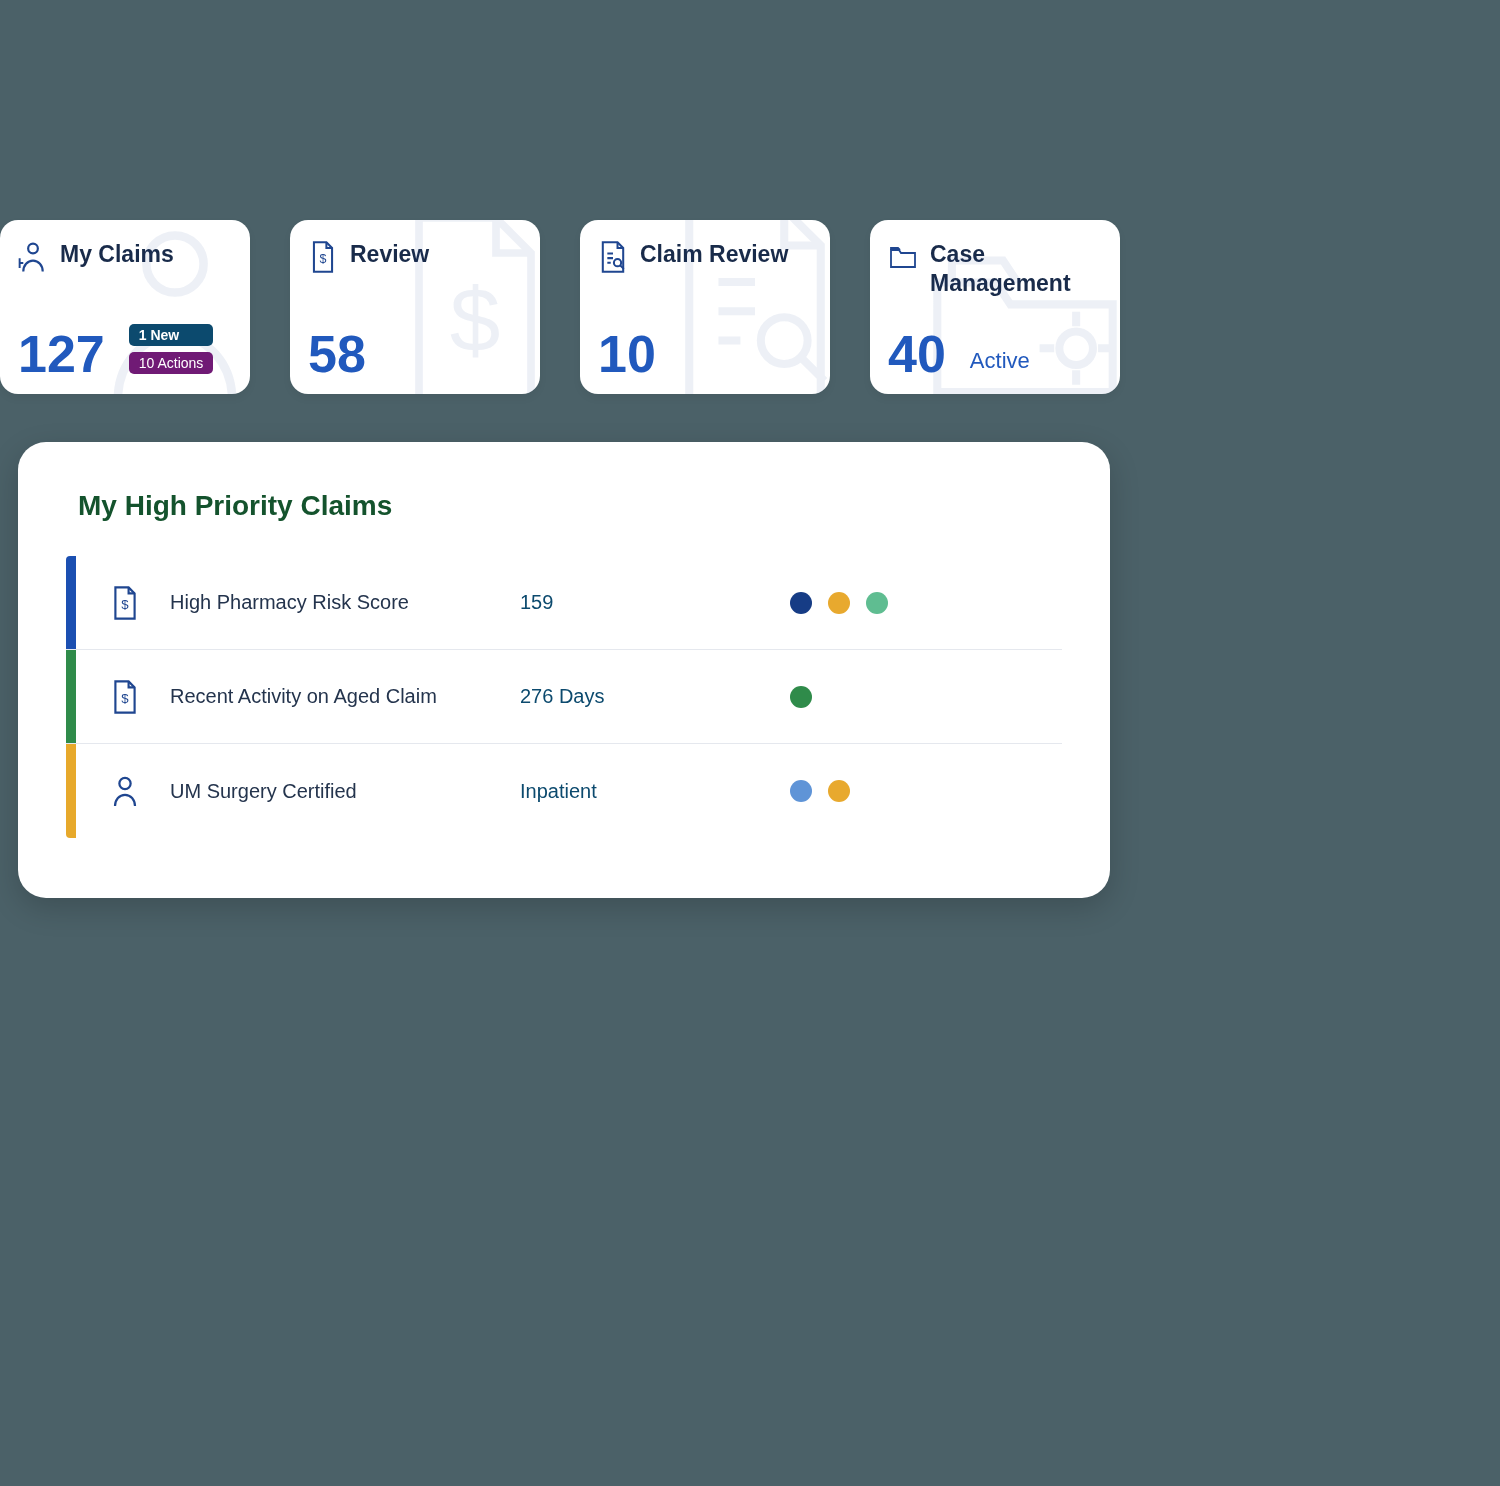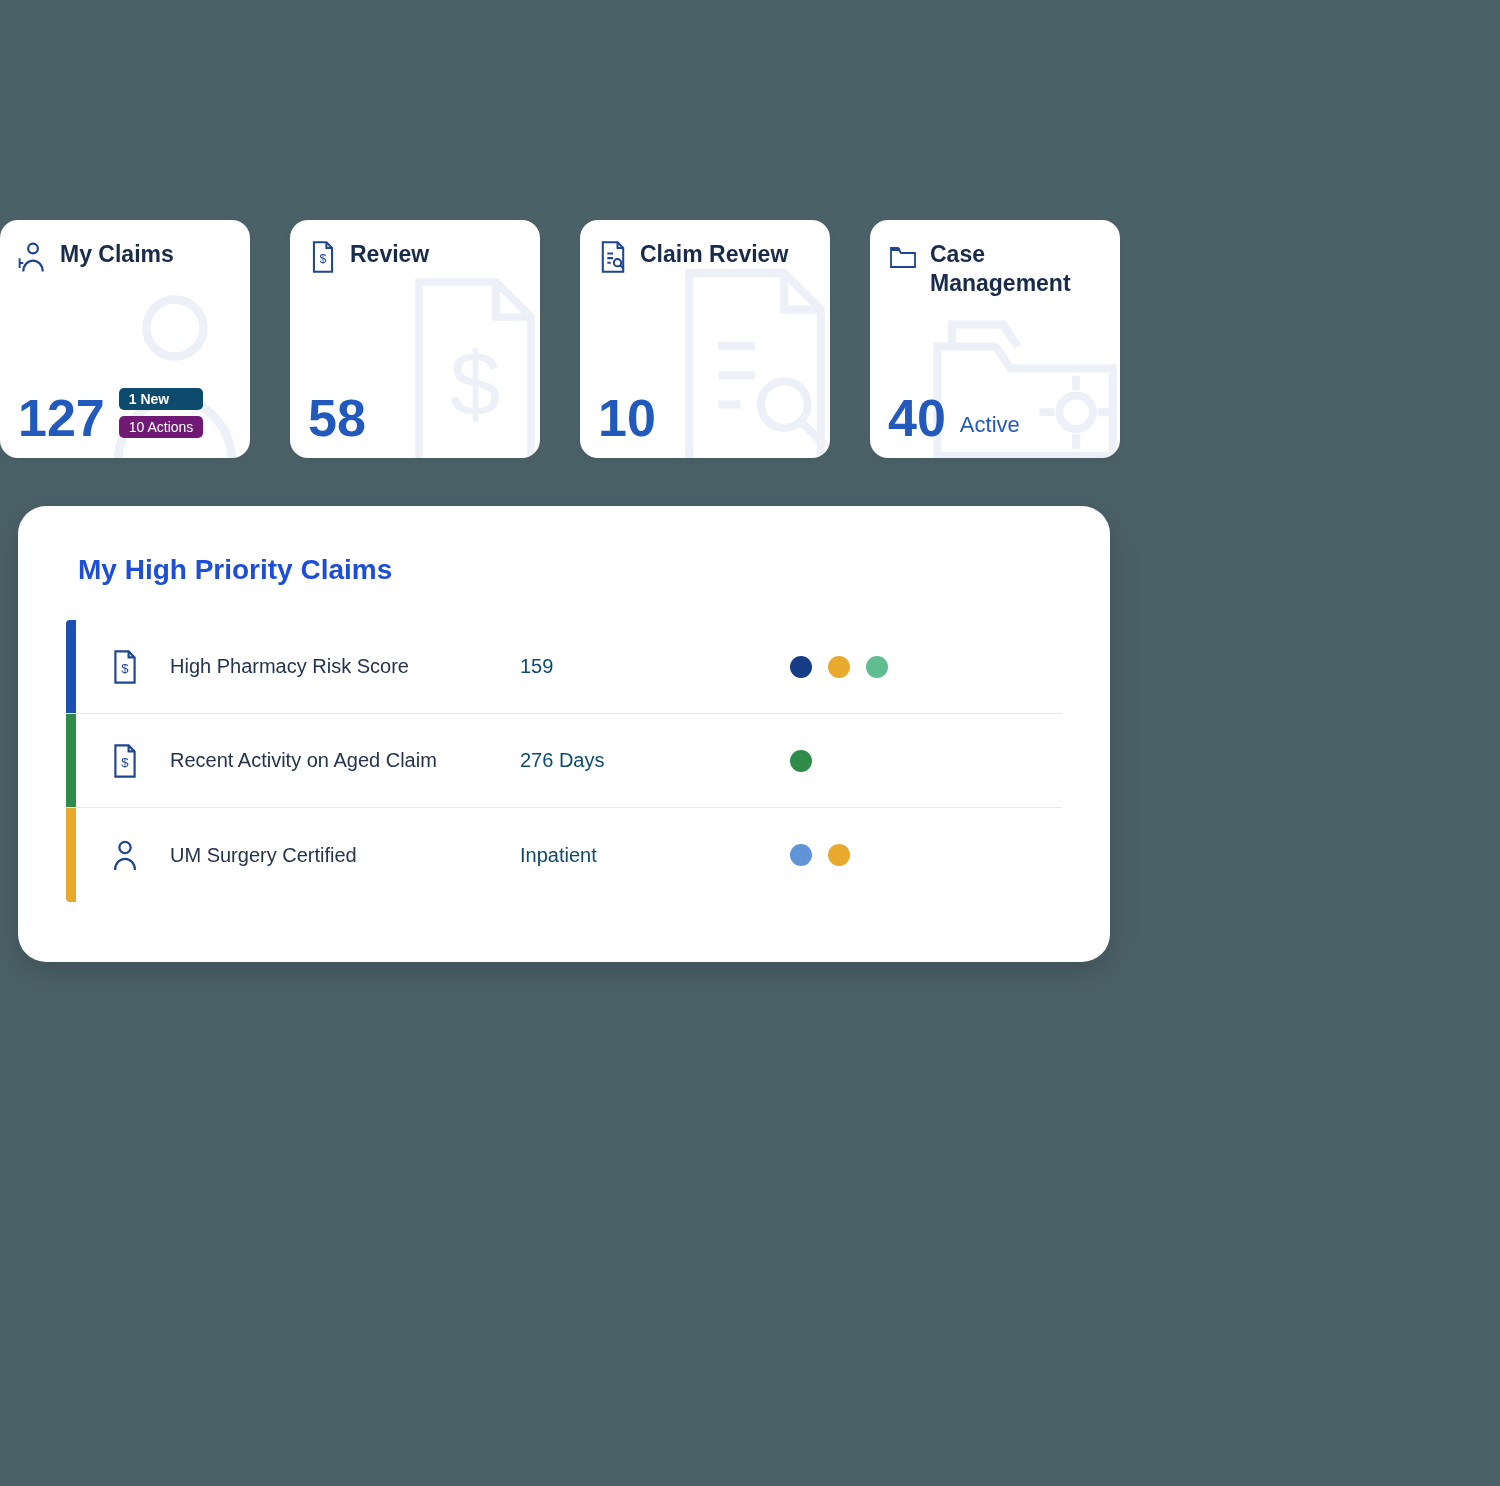--- a/index.html
+++ b/index.html
@@ -12,21 +12,21 @@
   .cards-row {
     display: flex;
     gap: 40px;
     padding: 220px 0 0 0;
     width: 1120px;
   }
   .card {
     background: #fff;
     border-radius: 18px;
     width: 250px;
-    height: 238px;
+    height: 174px;
     padding: 20px 18px 14px 18px;
     position: relative;
     overflow: hidden;
     box-shadow: 0 4px 8px rgba(0,0,0,0.05);
   }
   .card-header {
     display: flex;
     align-items: flex-start;
     gap: 12px;
   }
@@ -41,21 +41,21 @@
     font-weight: 600;
     color: #192b4a;
     line-height: 1.25;
   }
   .card-body {
     position: absolute;
     left: 18px;
     bottom: 14px;
     display: flex;
     align-items: flex-end;
-    gap: 14px;
+    gap: 24px;
   }
   .card-number {
     font-size: 52px;
     font-weight: 600;
     color: #2159bd;
     line-height: 1;
   }
   .card-badges {
     display: flex;
     flex-direction: column;
@@ -90,21 +90,21 @@
     background: #fff;
     border-radius: 28px;
     width: 1092px;
     margin: 48px 0 0 18px;
     padding: 48px 48px 60px 48px;
     box-shadow: 0 10px 30px rgba(0,0,0,0.18);
   }
   .panel-title {
     font-size: 28px;
     font-weight: 700;
-    color: #1d4ed8;
+    color: #14532d;
     margin: 0 0 34px 12px;
   }
   .priority-list {
     border-radius: 4px;
     overflow: hidden;
   }
   .priority-row {
     display: flex;
     align-items: center;
     height: 94px;

